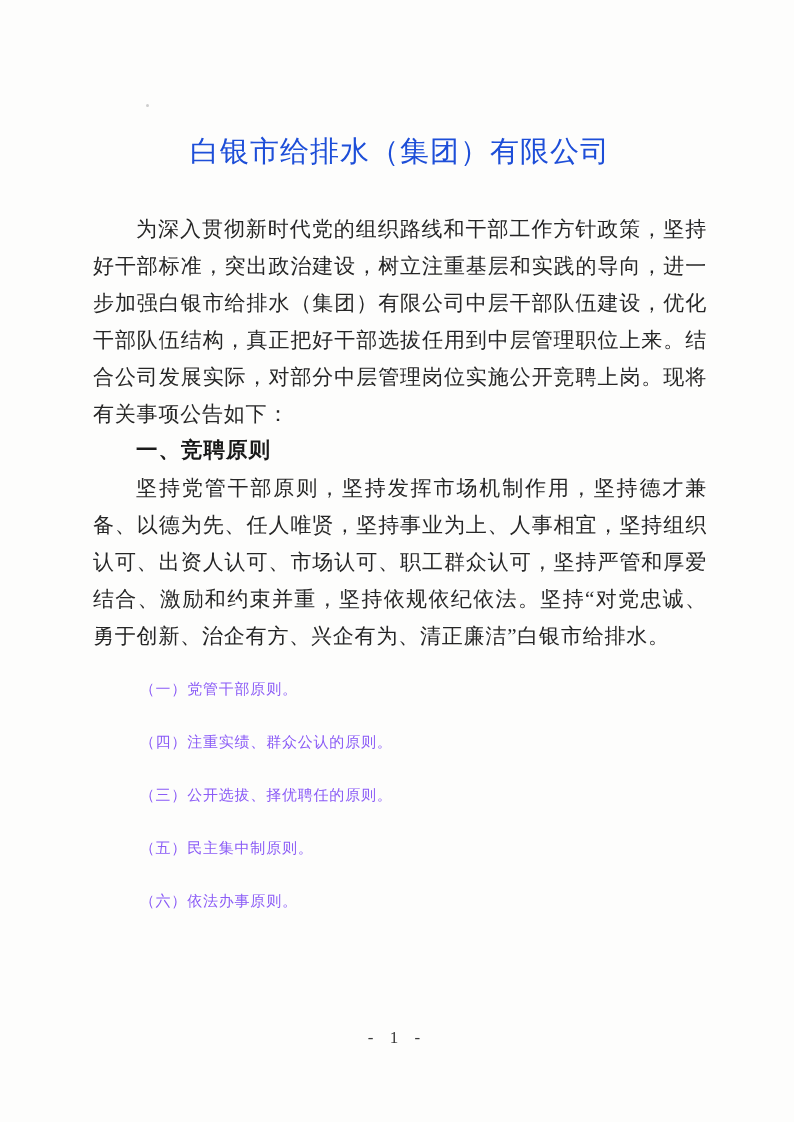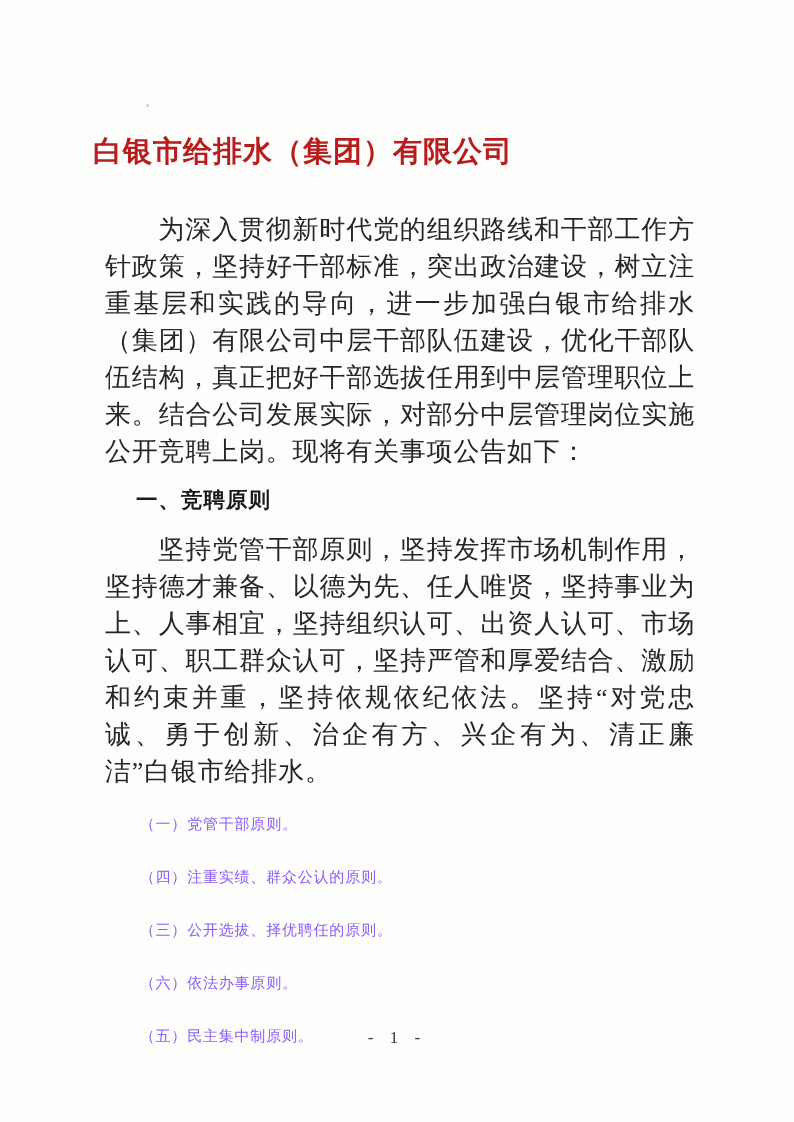--- a/index.html
+++ b/index.html
@@ -28,49 +28,49 @@
     border-radius: 50%;
     opacity: .7;
   }
   .content {
     position: absolute;
     left: 93px;
     top: 128px;
     width: 614px;
   }
   .doc-title {
-    text-align: left;
-    font-weight: 700;
+    text-align: center;
+    font-weight: 400;
     font-size: 29px;
     line-height: 47px;
-    color: #b91c1c;
+    color: #1d4ed8;
     letter-spacing: 1px;
   }
   .doc-title.second {
     letter-spacing: 0;
   }
   .body-block {
     margin-top: 36px;
   }
   .para {
-    margin: 12px;
-    font-size: 26px;
+    margin: 0;
+    font-size: 21px;
     line-height: 37px;
     letter-spacing: 0.8px;
     text-align: justify;
     text-indent: 2.05em;
     color: #262626;
   }
   .section-heading {
     margin: 0;
     font-size: 21.5px;
     line-height: 37px;
     text-indent: 2em;
     font-weight: 700;
-    font-family: Liberation Serif, serif;
+    font-family: Liberation Mono, monospace;
     color: #1a1a1a;
     letter-spacing: 1px;
   }
   .list-item {
     margin: 16px;
     font-size: 15px;
     line-height: 37px;
     letter-spacing: 0.8px;
     text-align: justify;
     text-indent: 2.05em;
@@ -108,22 +108,22 @@
 
       <p class="para">坚持党管干部原则，坚持发挥市场机制作用，坚持德才兼备、以德为先、任人唯贤，坚持事业为上、人事相宜，坚持组织认可、出资人认可、市场认可、职工群众认可，坚持严管和厚爱结合、激励和约束并重，坚持依规依纪依法。坚持“对党忠诚、勇于创新、治企有方、兴企有为、清正廉洁”白银市给排水。</p>
 
       <p class="list-item">（一）党管干部原则。</p>
 
 
       <p class="list-item">（四）注重实绩、群众公认的原则。</p>
 
       <p class="list-item">（三）公开选拔、择优聘任的原则。</p>
 
+      <p class="list-item">（五）民主集中制原则。</p>
+
       <p class="list-item">（六）依法办事原则。</p>
-
-      <p class="list-item">（五）民主集中制原则。</p>
 
     </div>
   </div>
 
   <div class="page-footer">- 1 -</div>
 
 </div>
 
 </body></html>

